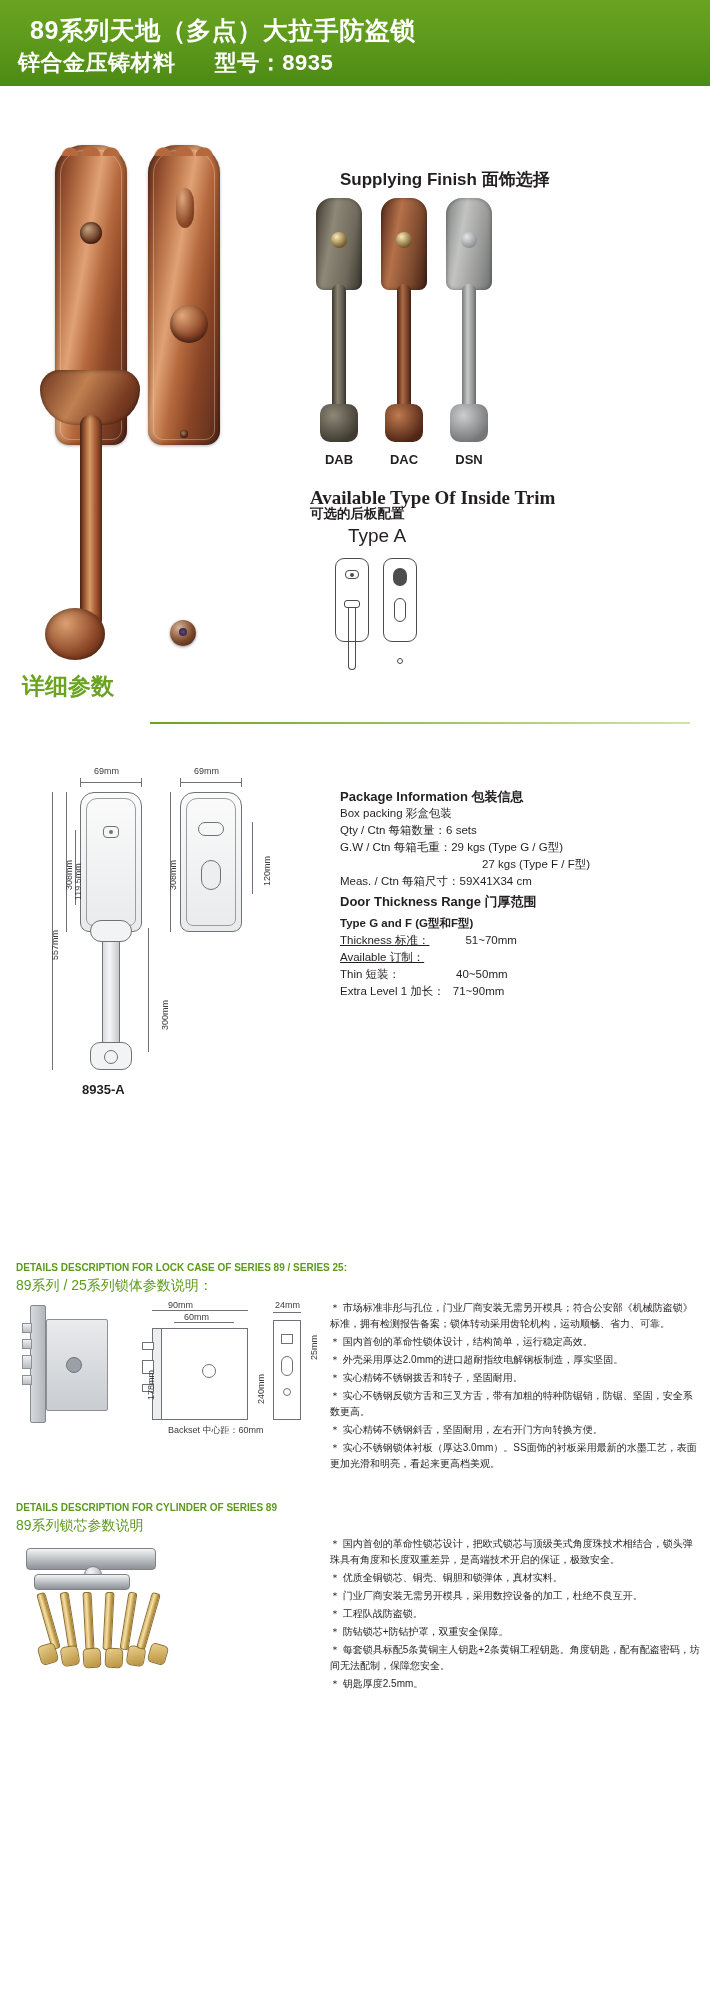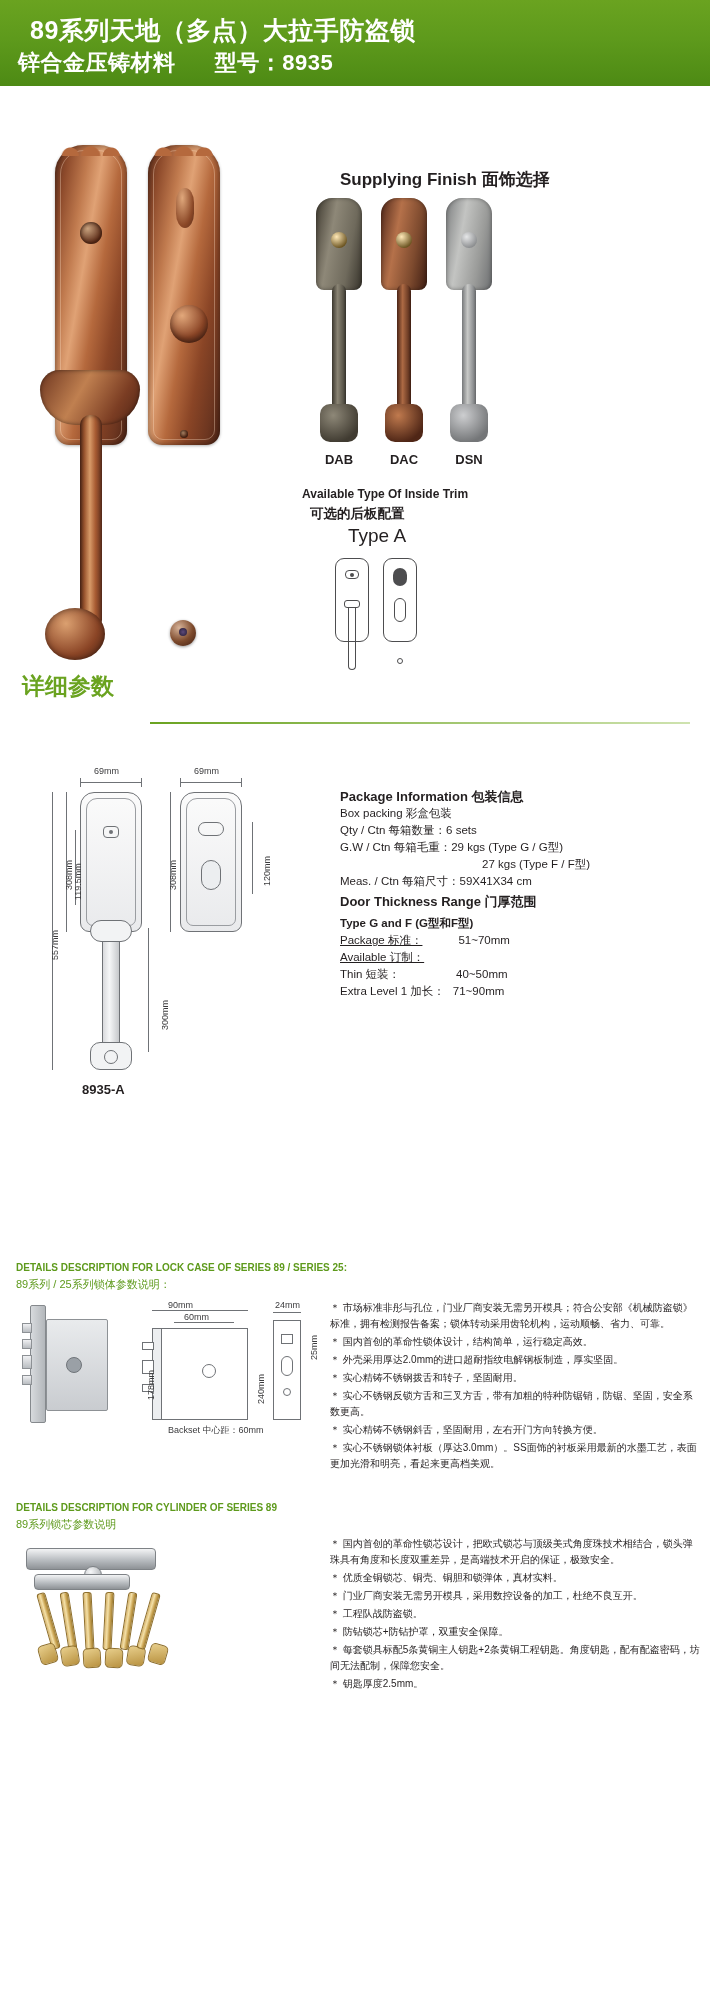--- a/index.html
+++ b/index.html
@@ -142,21 +142,21 @@
     position:absolute; border:1px solid #9a9da1; border-radius:11px 11px 7px 7px;
   }
 
   
   .pkg { position:absolute; font-size:11.5px; color:#231f20; line-height:17px; }
   .pkg .h { font-size:13px; font-weight:bold; }
   .u { text-decoration:underline; }
 
   
   .dt-title { position:absolute; font-size:10px; font-weight:bold; color:#5e9a1c; }
-  .dt-sub { position:absolute; font-size:11px; color:#5e9a1c; }
+  .dt-sub { position:absolute; font-size:14px; color:#5e9a1c; }
   .bullets { position:absolute; font-size:10px; line-height:16px; color:#231f20; }
   .bullets div { margin-bottom:2px; }
 
   
   .lockbody{
     position:absolute; background:linear-gradient(180deg,#e9ebed,#c9ccd0);
     border:1px solid #8d9195;
   }
   .faceplate{
     position:absolute; background:linear-gradient(90deg,#d7dadd,#b3b7bb);
@@ -247,21 +247,21 @@
   </div>
 
   <div class="swatch" style="left:440px; top:198px;">
     <div class="sw-plate" style="background:linear-gradient(100deg,#7d7f80,#c3c4c2 35%,#9a9b99 70%,#6d6f71);"></div>
     <div class="sw-cyl" style="background:radial-gradient(circle at 35% 30%,#e6e7e8,#8b8d8f 75%);"></div>
     <div class="sw-grip" style="background:linear-gradient(90deg,#76787a,#c8c9c7 40%,#8e9092 80%,#646668);"></div>
     <div class="sw-foot" style="background:radial-gradient(circle at 35% 30%,#cdced0,#747678 75%);"></div>
     <div class="sw-label">DSN</div>
   </div>
 
-  <div class="t bold" style="left:302px; top:487px; font-size:12px;">Available Type Of Inside Trim</div>
+  <div class="t bold" style="left:310px; top:487px; font-size:19px;font-family:Liberation Serif, serif;">Available Type Of Inside Trim</div>
   <div class="t bold" style="left:310px; top:505px; font-size:13.5px;">可选的后板配置</div>
   <div class="t" style="left:348px; top:525px; font-size:19px;">Type A</div>
 
   <div class="trimA" style="left:335px; top:558px;">
 
     <div class="tp" style="left:0; top:0; width:34px; height:84px;"></div>
     <div style="position:absolute;left:10px;top:12px;width:14px;height:9px;border:1.4px solid #4d4d4f;border-radius:4px;"></div>
     <div style="position:absolute;left:15px;top:15px;width:4px;height:4px;border-radius:50%;background:#4d4d4f;"></div>
     <div style="position:absolute;left:9px;top:42px;width:16px;height:8px;border:1.4px solid #4d4d4f;border-radius:3px;"></div>
     <div style="position:absolute;left:13px;top:50px;width:8px;height:62px;border:1.4px solid #4d4d4f;border-top:none;border-radius:0 0 8px 8px;"></div>
@@ -328,21 +328,21 @@
     <div>Qty / Ctn 每箱数量：6 sets</div>
     <div>G.W / Ctn 每箱毛重：29 kgs (Type G / G型)</div>
     <div style="padding-left:142px;">27 kgs (Type F / F型)</div>
     <div>Meas. / Ctn 每箱尺寸：59X41X34 cm</div>
   </div>
 
   <div class="pkg" style="left:340px; top:893px; width:350px;">
     <div class="h">Door Thickness Range 门厚范围</div>
     <div style="height:5px"></div>
     <div class="bold">Type G and F (G型和F型)</div>
-    <div><span class="u">Package 标准：</span><span style="display:inline-block;width:36px"></span><span>51~70mm</span></div>
+    <div><span class="u">Thickness 标准：</span><span style="display:inline-block;width:36px"></span><span>51~70mm</span></div>
     <div><span class="u">Available 订制：</span></div>
     <div><span>Thin 短装：</span><span style="display:inline-block;width:56px"></span><span>40~50mm</span></div>
     <div><span>Extra Level 1 加长：</span><span style="display:inline-block;width:8px"></span><span>71~90mm</span></div>
   </div>
 
   <div class="dt-title" style="left:16px; top:1262px;">DETAILS DESCRIPTION FOR LOCK CASE OF SERIES 89 / SERIES 25:</div>
   <div class="dt-sub" style="left:16px; top:1277px;">89系列 / 25系列锁体参数说明：</div>
 
   <div style="position:absolute;left:22px;top:1305px;width:110px;height:120px;">
     <div class="faceplate" style="left:8px;top:0;width:16px;height:118px;border-radius:2px;"></div>

